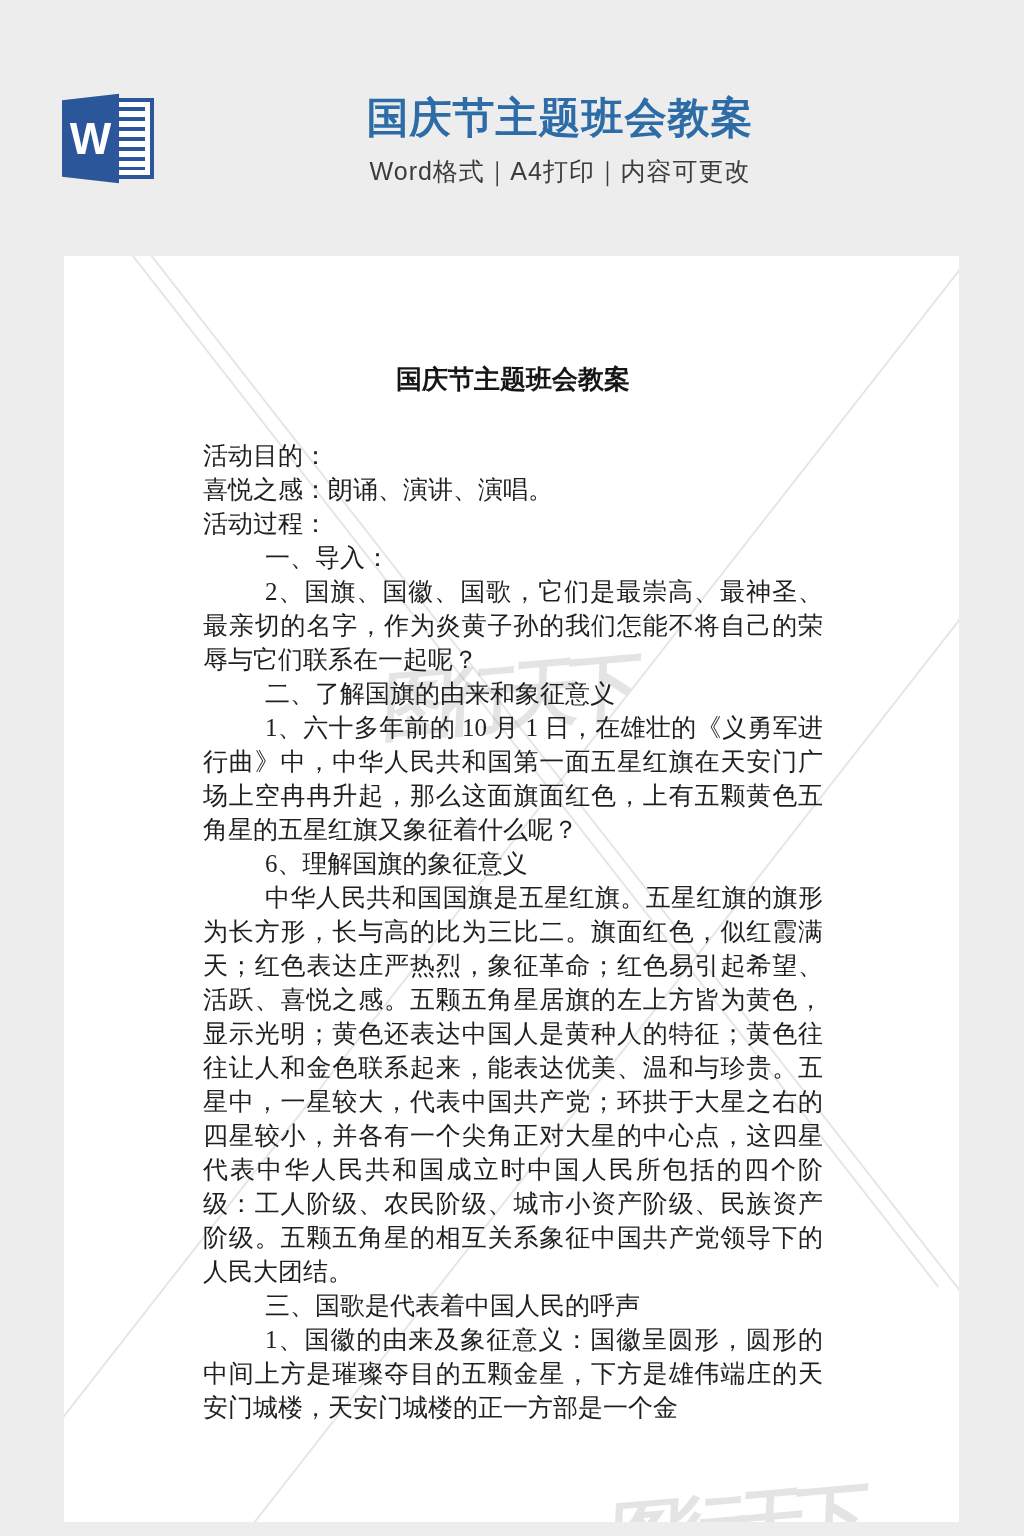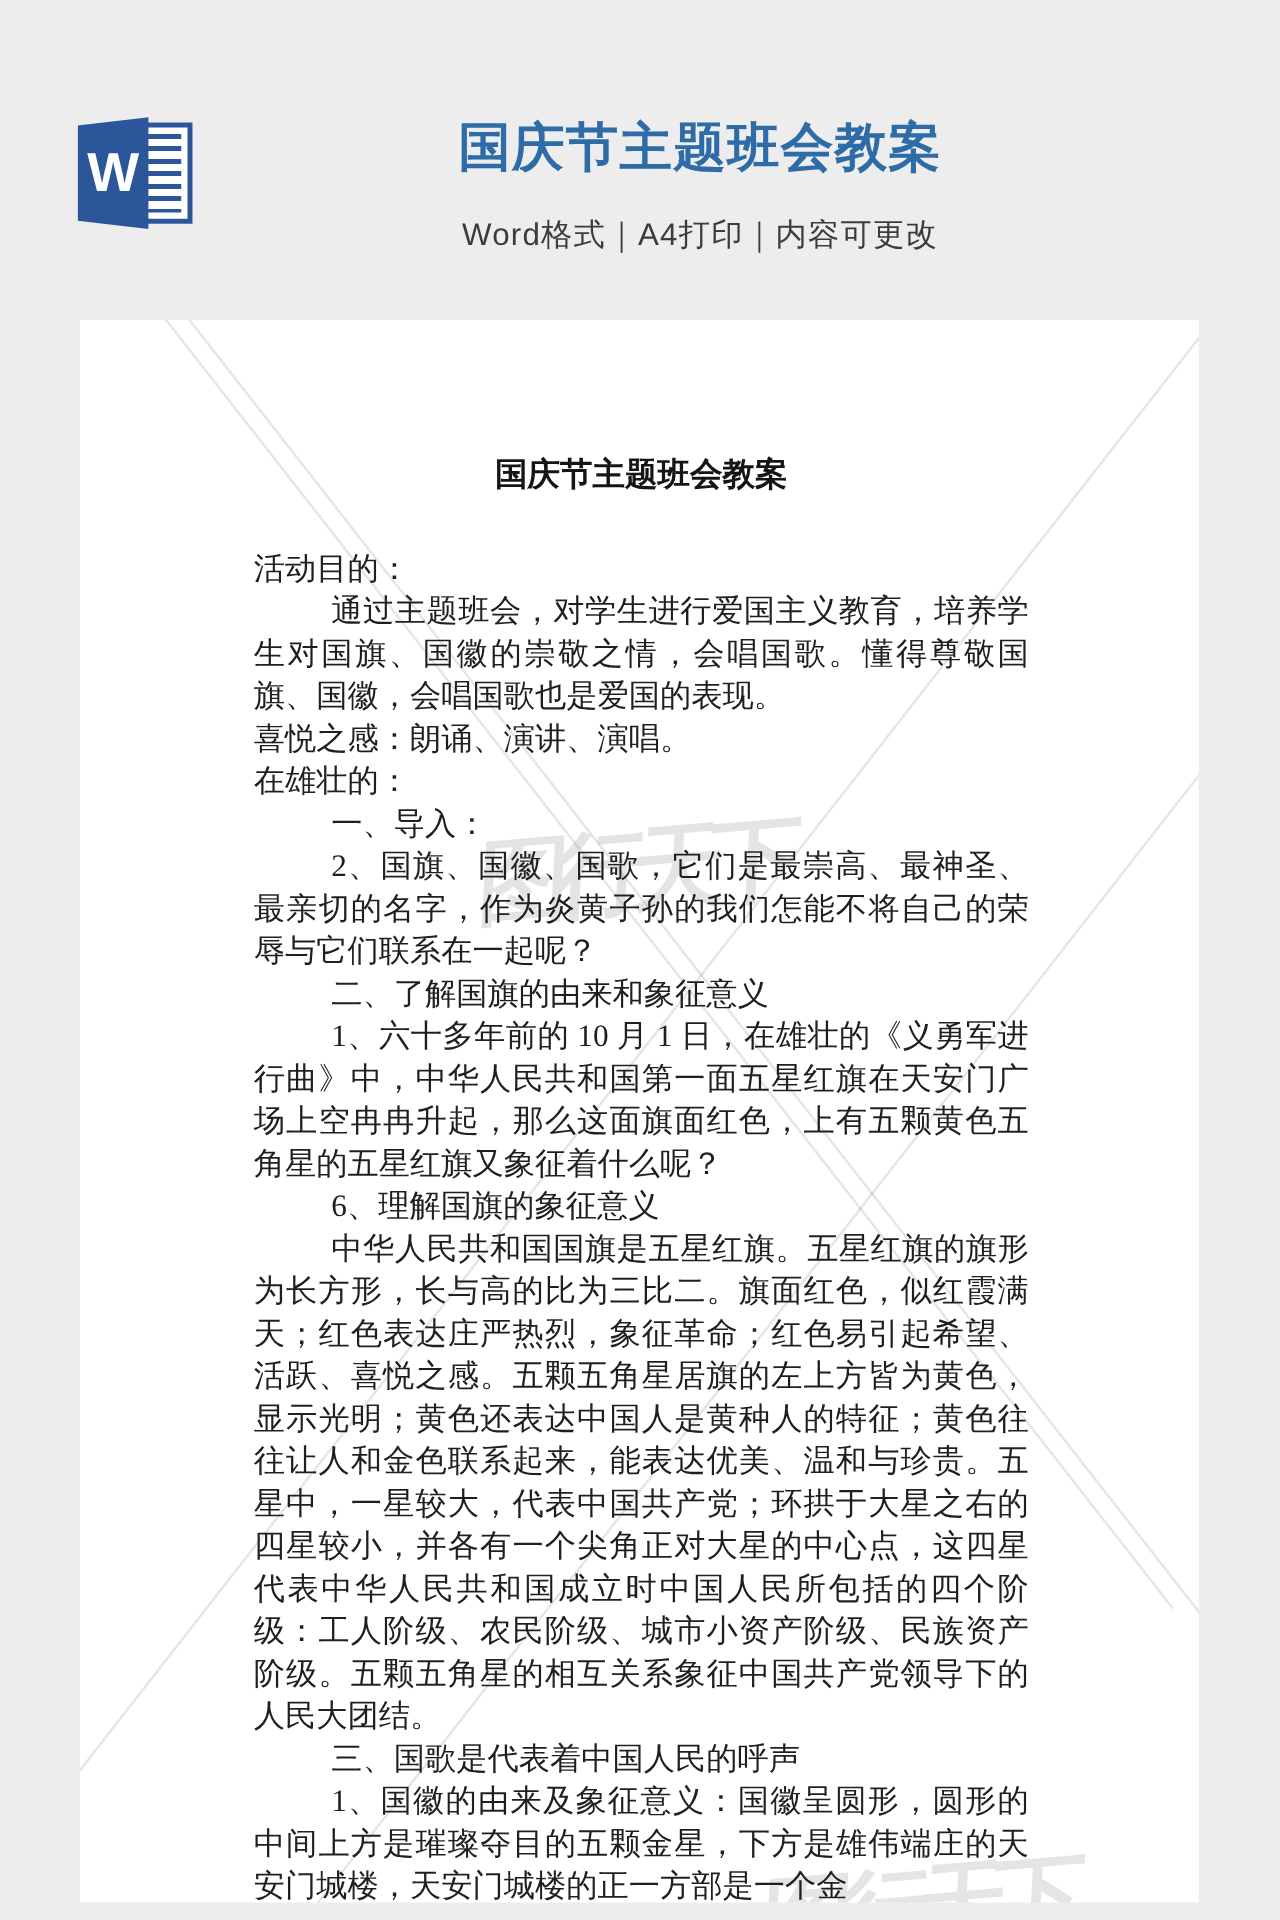--- a/index.html
+++ b/index.html
@@ -24,21 +24,21 @@
     display:flex; align-items:center; justify-content:center;
   }
   .icon-cover span { color:#fff; font-size:44px; font-weight:700;
     font-family:"Liberation Sans", sans-serif; }
 
   .header-text { position:absolute; left:160px; top:94px; width:800px; text-align:center; }
   .header-title {
     font-size:42px; font-weight:700; color:#2e6ca8; line-height:48px; letter-spacing:1px;
   }
   .header-subtitle {
-    margin-top:29px; font-size:25px; color:#3c3c3c; letter-spacing:1px;
+    margin-top:13px; font-size:25px; color:#3c3c3c; letter-spacing:1px;
   }
 
   
   .doc-page {
     position:absolute; left:64px; top:256px; width:895px; height:1266px;
     background:#ffffff; overflow:hidden;
   }
   .wm-line { position:absolute; width:1700px; height:2px; background:rgba(0,0,0,0.1); }
   .wm-line.a1 { left:-353px; top:523px; transform:rotate(52deg); }
   .wm-line.b1 { left:-353px; top:523px; transform:rotate(-52deg); }
@@ -93,23 +93,22 @@
     <div class="wm-line a2"></div>
     <div class="wm-line b2"></div>
 
     <div class="wm-logo center">图行天下</div>
     <div class="wm-logo bottom">图行天下</div>
 
     <div class="doc-inner">
       <h1 class="doc-title">国庆节主题班会教案</h1>
       <div class="doc-body">
           <p class="">活动目的：</p>
-          <p class="indent">通过主题班会，对学生进行爱国主义教育，培养学生对国旗、国徽的崇敬之情，会唱国歌。懂得尊敬国旗、国徽，会唱国歌也是爱国的表现。</p>
           <p class="">喜悦之感：朗诵、演讲、演唱。</p>
-          <p class="">在雄壮的：</p>
+          <p class="">活动过程：</p>
           <p class="indent">一、导入：</p>
           <p class="indent">2、国旗、国徽、国歌，它们是最崇高、最神圣、最亲切的名字，作为炎黄子孙的我们怎能不将自己的荣辱与它们联系在一起呢？</p>
           <p class="indent">二、了解国旗的由来和象征意义</p>
           <p class="indent">1、六十多年前的 10 月 1 日，在雄壮的《义勇军进行曲》中，中华人民共和国第一面五星红旗在天安门广场上空冉冉升起，那么这面旗面红色，上有五颗黄色五角星的五星红旗又象征着什么呢？</p>
           <p class="indent">6、理解国旗的象征意义</p>
           <p class="indent">中华人民共和国国旗是五星红旗。五星红旗的旗形为长方形，长与高的比为三比二。旗面红色，似红霞满天；红色表达庄严热烈，象征革命；红色易引起希望、活跃、喜悦之感。五颗五角星居旗的左上方皆为黄色，显示光明；黄色还表达中国人是黄种人的特征；黄色往往让人和金色联系起来，能表达优美、温和与珍贵。五星中，一星较大，代表中国共产党；环拱于大星之右的四星较小，并各有一个尖角正对大星的中心点，这四星代表中华人民共和国成立时中国人民所包括的四个阶级：工人阶级、农民阶级、城市小资产阶级、民族资产阶级。五颗五角星的相互关系象征中国共产党领导下的人民大团结。</p>
           <p class="indent">三、国歌是代表着中国人民的呼声</p>
           <p class="indent">1、国徽的由来及象征意义：国徽呈圆形，圆形的中间上方是璀璨夺目的五颗金星，下方是雄伟端庄的天安门城楼，天安门城楼的正一方部是一个金</p>
         </div>
     </div>

